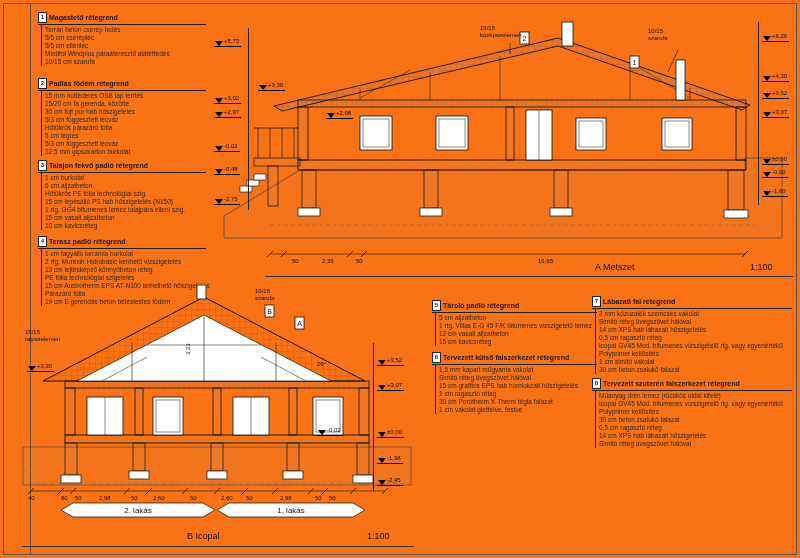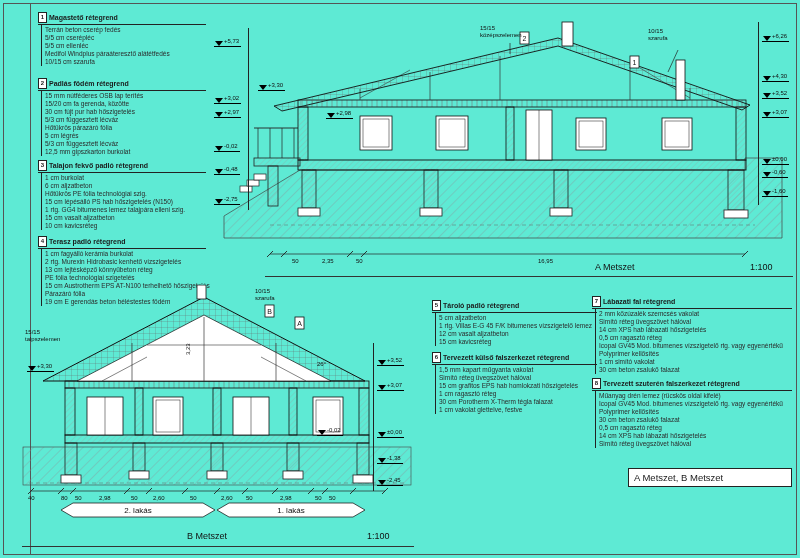--- a/index.html
+++ b/index.html
@@ -1,16 +1,16 @@
 <!DOCTYPE html>
 <html><head>
 <meta charset="utf-8">
 <style>
   html,body{margin:0;padding:0;background:#e8e8e8;}
-  #sheet{position:relative;width:800px;height:558px;background:#5eead4;overflow:hidden;
+  #sheet{position:relative;width:800px;height:558px;background:#f97316;overflow:hidden;
          font-family:"Liberation Sans", sans-serif;color:#1a1a1a;}
   .frame{position:absolute;left:3px;top:3px;right:3px;bottom:3px;border:1px solid #555;}
   .marginline{position:absolute;left:30px;top:3px;bottom:3px;width:1px;background:#555;}
 
   
   .legend{position:absolute;font-size:6.5px;line-height:8px;}
   .lhead{font-weight:bold;font-size:7px;border-bottom:1px solid #222;padding-bottom:1px;
          display:flex;align-items:center;gap:2px;white-space:nowrap;}
   .lnum{display:inline-block;min-width:7px;height:9px;border:1px solid #222;font-size:6px;
         line-height:9px;text-align:center;font-weight:bold;background:#fff;flex:0 0 auto;}
@@ -430,19 +430,18 @@
     <span class="dim" style="left:82px;top:210px">2,98</span>
     <span class="dim" style="left:114px;top:210px">50</span>
     <span class="dim" style="left:136px;top:210px">2,60</span>
     <span class="dim" style="left:173px;top:210px">50</span>
     <span class="dim" style="left:204px;top:210px">2,60</span>
     <span class="dim" style="left:229px;top:210px">50</span>
     <span class="dim" style="left:263px;top:210px">2,98</span>
     <span class="dim" style="left:298px;top:210px">50</span>
     <span class="dim" style="left:312px;top:210px">50</span>
 
-    <span class="sechead" style="left:170px;top:246px">B Metszet</span>
+    <span class="sechead" style="left:170px;top:246px">B Icopal</span>
     <span class="sechead" style="left:350px;top:246px">1:100</span>
     <div class="rule" style="left:5px;top:261px;width:392px"></div>
   </div>
 
-  <div class="titlebox" style="left:628px;top:468px;width:152px">A Metszet, B Metszet</div>
 </div>
 
 </body></html>

